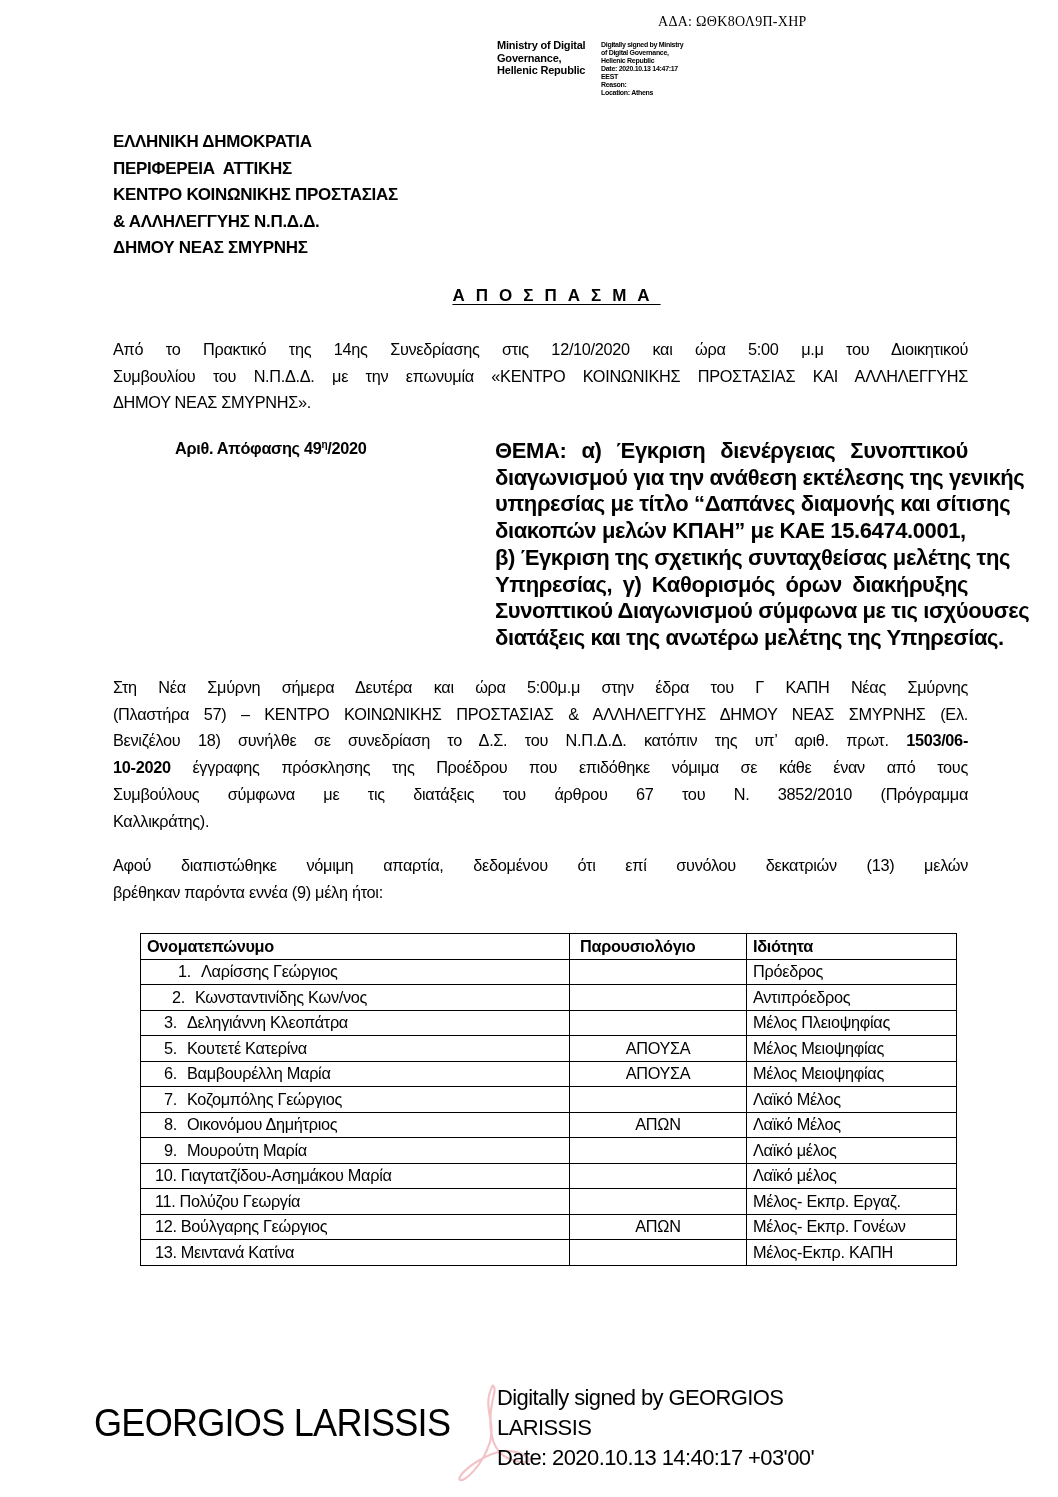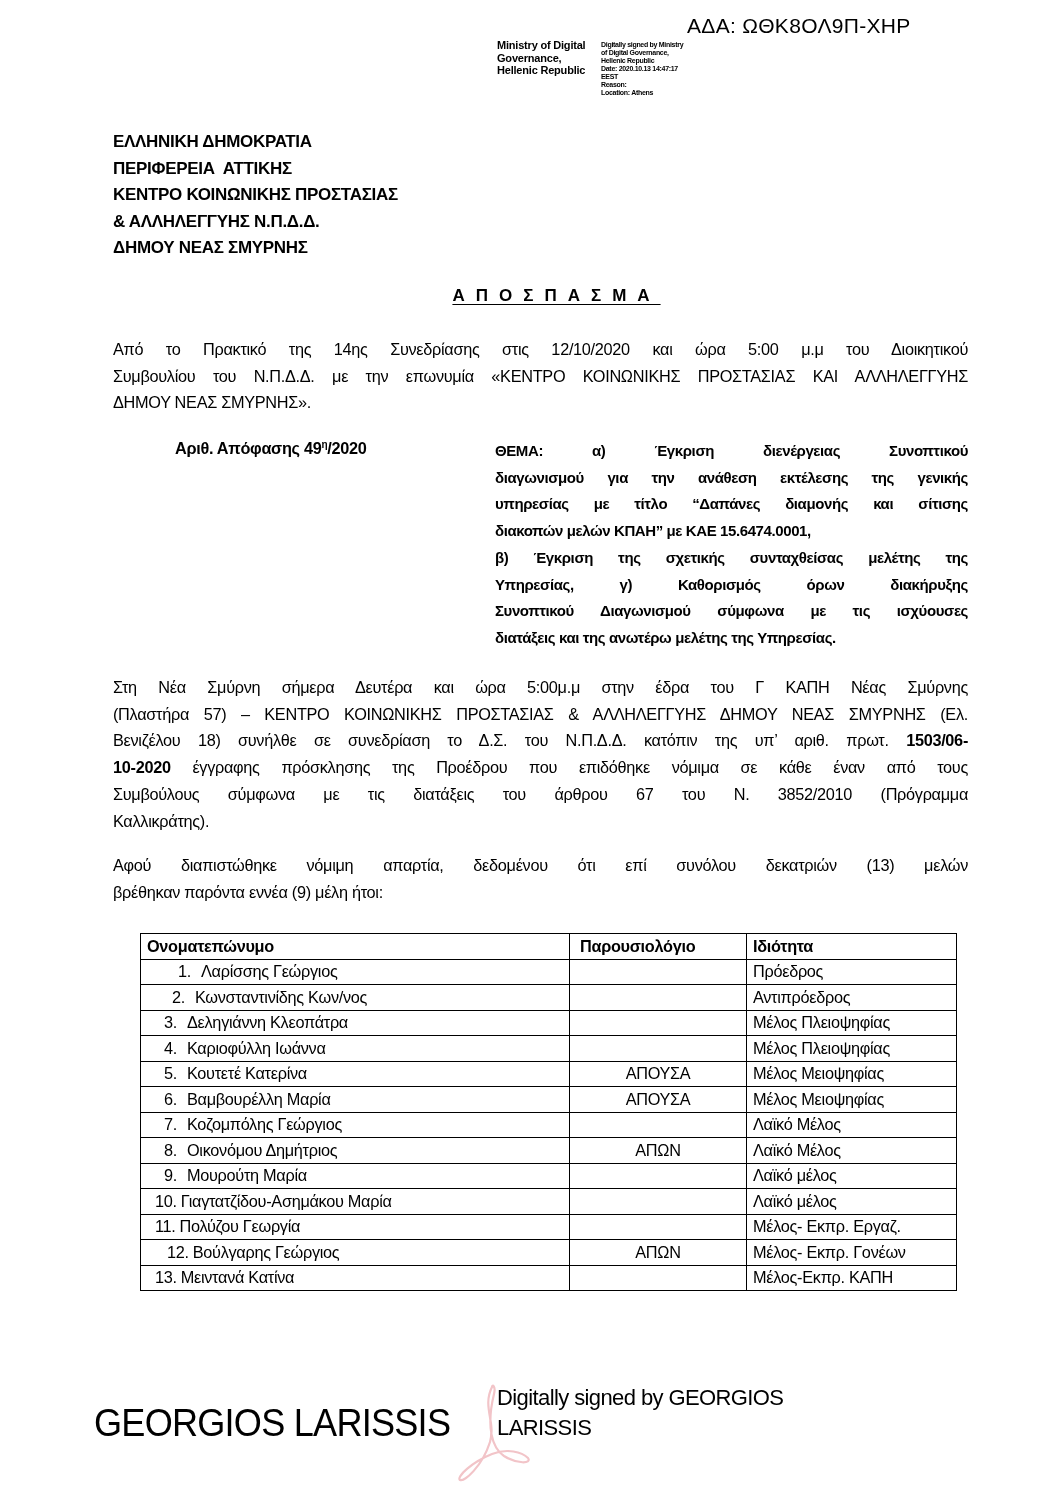--- a/index.html
+++ b/index.html
@@ -12,24 +12,24 @@
       height: 1497px;
       position: relative;
       overflow: hidden;
       font-family: "Liberation Sans", "DejaVu Sans", sans-serif;
       color: #000;
     }
     .abs { position: absolute; }
 
     
     .ada {
-      left: 687px; top: 14px;
-      font-size: 21px;
+      left: 658px; top: 14px;
+      font-size: 14px;
       letter-spacing: 0.3px;
-      font-family: Liberation Sans, sans-serif;
+      font-family: Liberation Serif, serif;
     }
     .ministry {
       left: 497px; top: 39px;
       font-size: 11px;
       line-height: 12.5px;
       font-weight: bold;
       letter-spacing: -0.2px;
     }
     .ministry div { white-space: nowrap; }
     .sig-small {
@@ -88,21 +88,21 @@
     .decision-no {
       left: 175px; top: 439px;
       font-size: 16.3px;
       font-weight: bold;
       letter-spacing: -0.3px;
     }
     .decision-no sup { font-size: 10px; vertical-align: 6px; }
 
     .subject {
       left: 495px; width: 473px; top: 438px;
-      font-size: 15px;
+      font-size: 22px;
       line-height: 26.7px;
       font-weight: bold;
       letter-spacing: -0.4px;
     }
     .subject .line {
       display: block;
       text-align: justify;
       text-align-last: justify;
       white-space: nowrap;
     }
@@ -245,25 +245,20 @@
         <td class="c1" style="padding-left: 8px;"><span class="num">2.</span><span>Κωνσταντινίδης Κων/νος</span></td>
         <td class="c2"></td>
         <td class="c3">Αντιπρόεδρος</td>
       </tr>
       <tr>
         <td class="c1" style="padding-left: 0px;"><span class="num">3.</span><span>Δεληγιάννη Κλεοπάτρα</span></td>
         <td class="c2"></td>
         <td class="c3">Μέλος Πλειοψηφίας</td>
       </tr>
       <tr>
-        <td class="c1" style="padding-left: 0px;"><span class="num">4.</span><span>Καριοφύλλη Ιωάννα</span></td>
-        <td class="c2"></td>
-        <td class="c3">Μέλος Πλειοψηφίας</td>
-      </tr>
-      <tr>
         <td class="c1" style="padding-left: 0px;"><span class="num">5.</span><span>Κουτετέ Κατερίνα</span></td>
         <td class="c2">ΑΠΟΥΣΑ</td>
         <td class="c3">Μέλος Μειοψηφίας</td>
       </tr>
       <tr>
         <td class="c1" style="padding-left: 0px;"><span class="num">6.</span><span>Βαμβουρέλλη Μαρία</span></td>
         <td class="c2">ΑΠΟΥΣΑ</td>
         <td class="c3">Μέλος Μειοψηφίας</td>
       </tr>
       <tr>
@@ -285,34 +280,35 @@
         <td class="c1" style="padding-left: 0px;"><span class="num wide" style="padding-left: 14px;">10.</span><span>Γιαγτατζίδου-Ασημάκου Μαρία</span></td>
         <td class="c2"></td>
         <td class="c3">Λαϊκό μέλος</td>
       </tr>
       <tr>
         <td class="c1" style="padding-left: 0px;"><span class="num wide" style="padding-left: 14px;">11.</span><span>Πολύζου Γεωργία</span></td>
         <td class="c2"></td>
         <td class="c3">Μέλος- Εκπρ. Εργαζ.</td>
       </tr>
       <tr>
-        <td class="c1" style="padding-left: 12px;"><span class="num wide" style="padding-left: 14px;">12.</span><span>Βούλγαρης Γεώργιος</span></td>
+        <td class="c1" style="padding-left: 0px;"><span class="num wide" style="padding-left: 14px;">12.</span><span>Βούλγαρης Γεώργιος</span></td>
         <td class="c2">ΑΠΩΝ</td>
         <td class="c3">Μέλος- Εκπρ. Γονέων</td>
       </tr>
       <tr>
         <td class="c1" style="padding-left: 0px;"><span class="num wide" style="padding-left: 14px;">13.</span><span>Μειντανά Κατίνα</span></td>
         <td class="c2"></td>
         <td class="c3">Μέλος-Εκπρ. ΚΑΠΗ</td>
       </tr>
     </tbody>
 </table>
 
 <div class="abs sig-name">GEORGIOS LARISSIS</div>
 
 <svg class="abs sig-watermark" viewBox="0 0 80 110">
   <path d="M40 5 C 30 25, 44 40, 38 60 C 30 85, 12 100, 8 98 C 4 95, 20 80, 40 72 C 55 66, 70 70, 76 76 C 80 82, 65 82, 52 74 C 40 66, 34 45, 42 12 C 44 4, 40 2, 40 5 Z" fill="none" stroke="#f2c4c8" stroke-width="2.2"></path>
 </svg>
 
 <div class="abs sig-block">
   <div>Digitally signed by GEORGIOS</div>
   <div>LARISSIS</div>
+  <div>Date: 2020.10.13 14:40:17 +03'00'</div>
 </div>
 
 </body></html>

